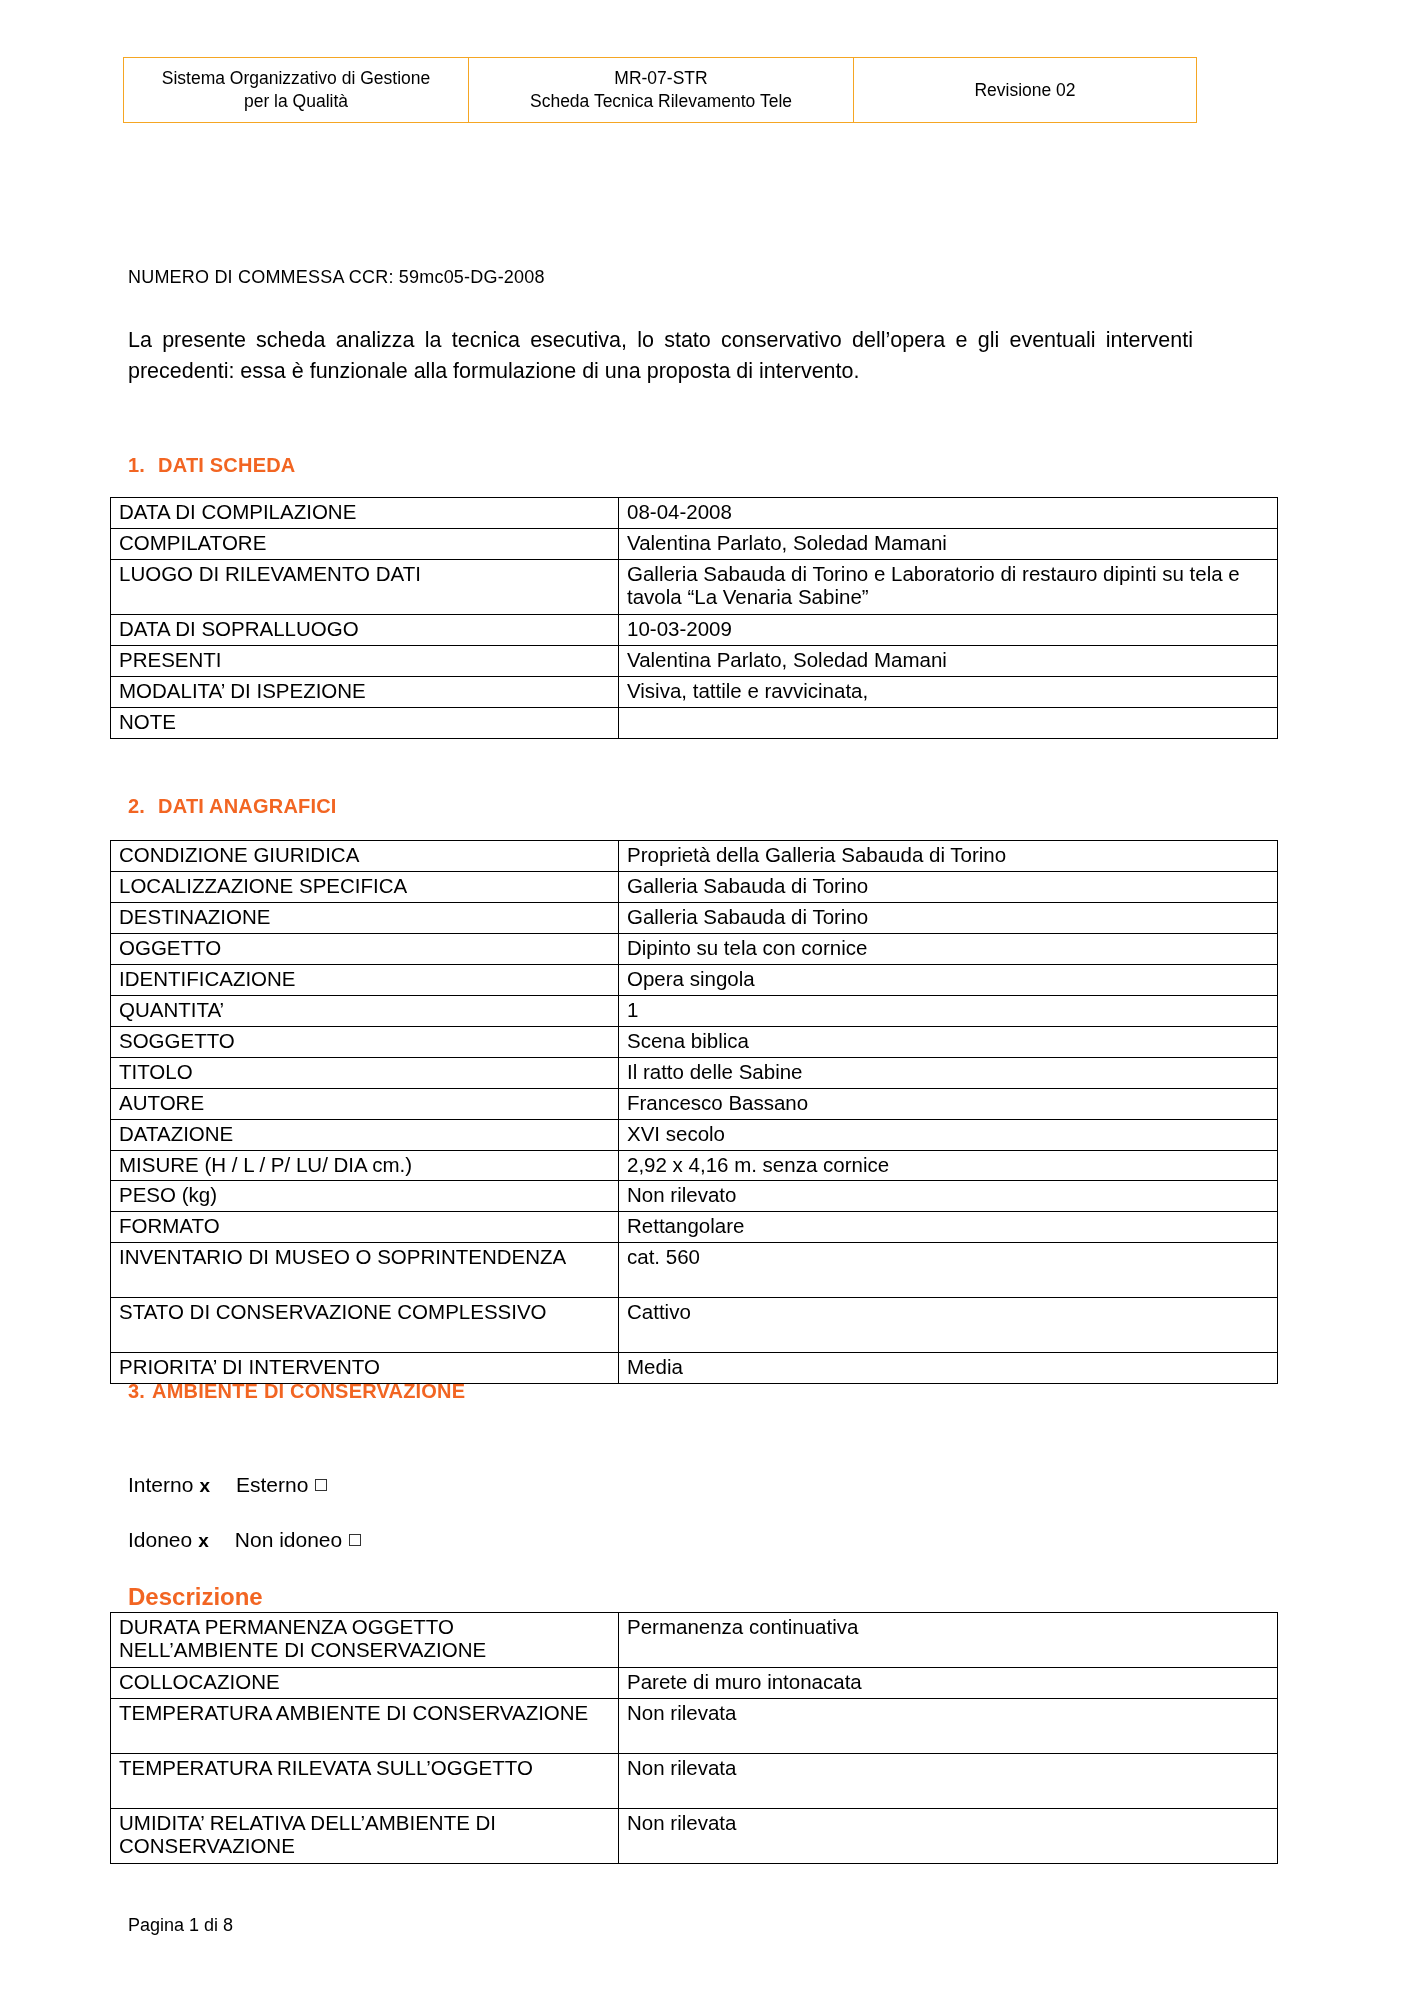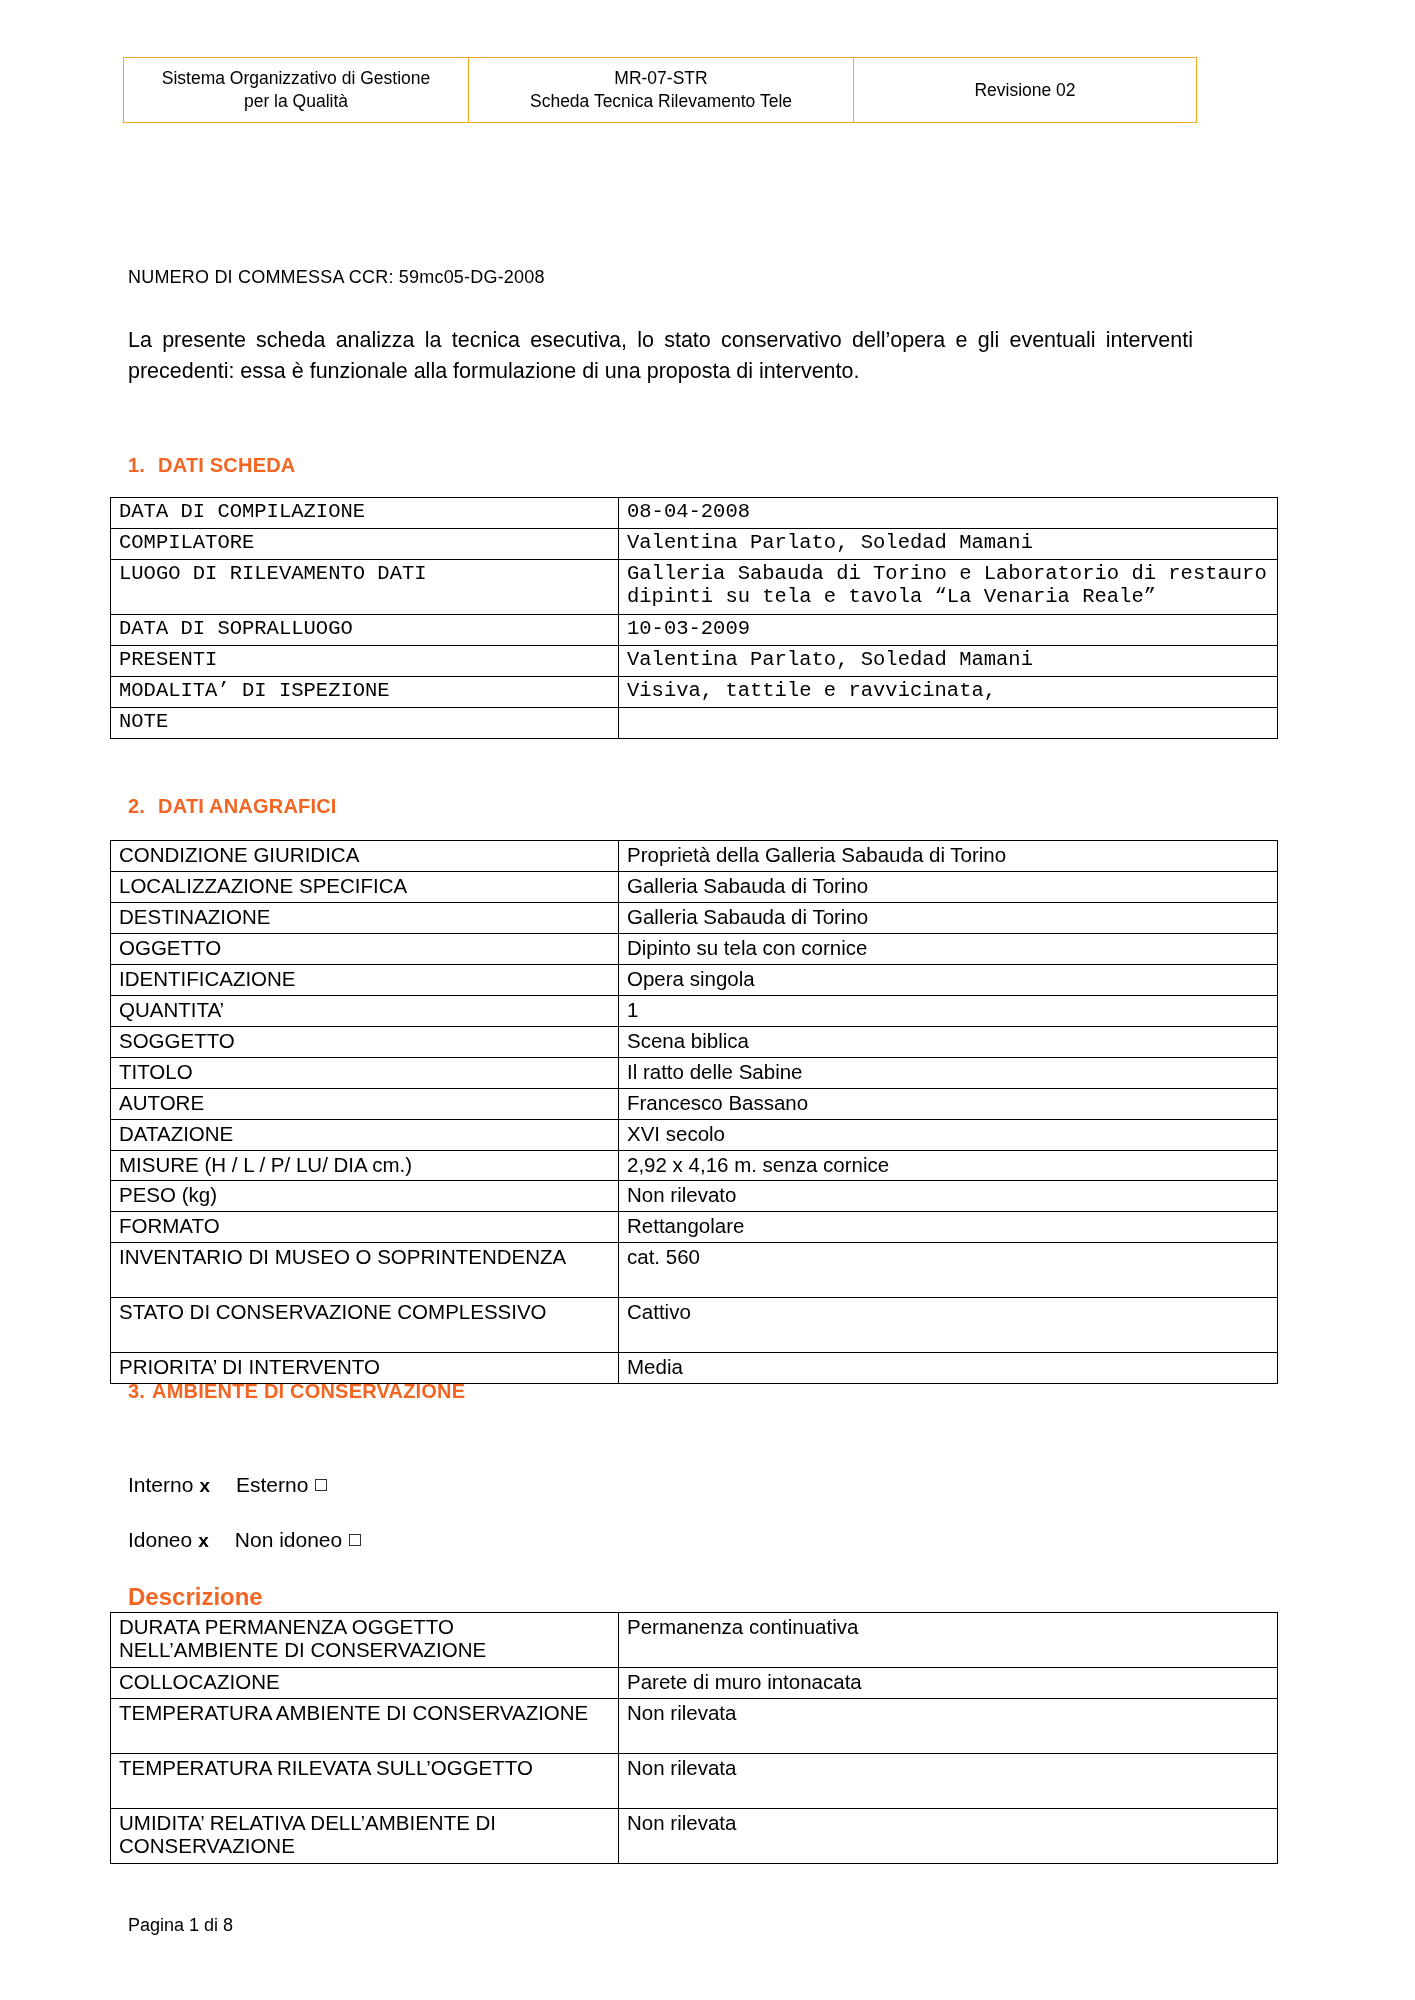--- a/index.html
+++ b/index.html
@@ -209,33 +209,33 @@
       </table>
   </div>
 
   <div class="commessa">NUMERO DI COMMESSA CCR: 59mc05-DG-2008</div>
   <div class="intro">La presente scheda analizza la tecnica esecutiva, lo stato conservativo dell’opera e gli eventuali interventi precedenti: essa è funzionale alla formulazione di una proposta di intervento.</div>
 
   <div class="sect-head" style="top:454px; left:128px;">
     <span class="num">1.</span><span class="txt">DATI SCHEDA</span>
   </div>
 
-  <table class="data" style="top:497px;font-family:Liberation Mono, monospace;">
+  <table class="data" style="top:497px;">
     <tbody>
         <tr>
       <td class="k">DATA DI COMPILAZIONE</td>
       <td class="v">08-04-2008</td>
     </tr>
     <tr>
       <td class="k">COMPILATORE</td>
       <td class="v">Valentina Parlato, Soledad Mamani</td>
     </tr>
     <tr>
       <td class="k cell2">LUOGO DI RILEVAMENTO DATI</td>
-      <td class="v cell2">Galleria Sabauda di Torino e Laboratorio di restauro dipinti su tela e tavola “La Venaria Reale”</td>
+      <td class="v cell2">Galleria Sabauda di Torino e Laboratorio di restauro dipinti su tela e tavola “La Venaria Sabine”</td>
     </tr>
     <tr>
       <td class="k">DATA DI SOPRALLUOGO</td>
       <td class="v">10-03-2009</td>
     </tr>
     <tr>
       <td class="k">PRESENTI</td>
       <td class="v">Valentina Parlato, Soledad Mamani</td>
     </tr>
     <tr>

